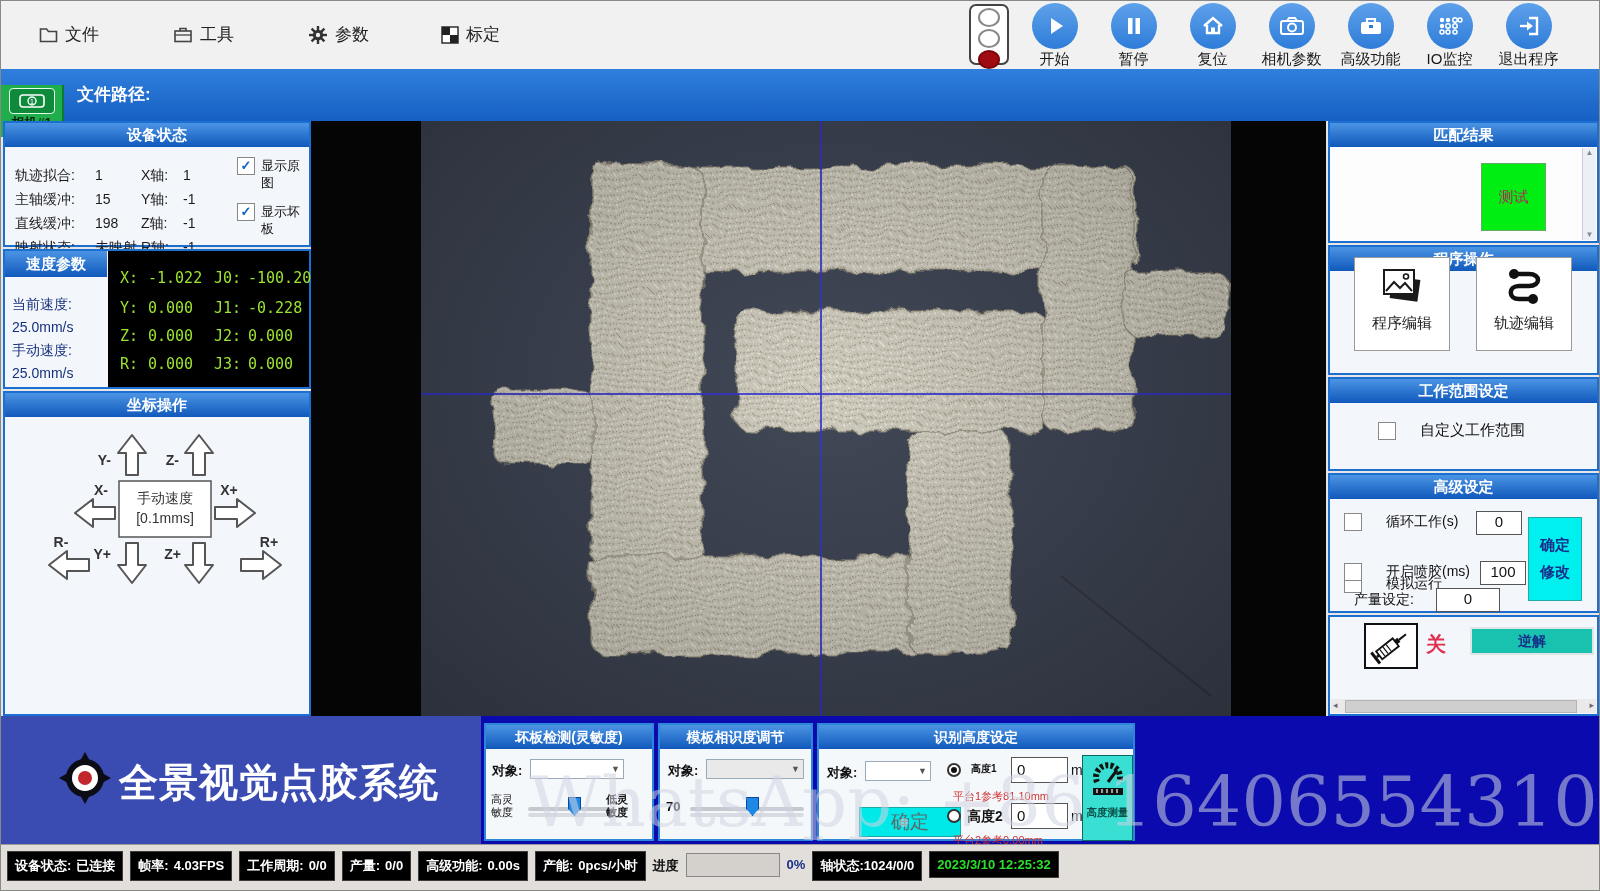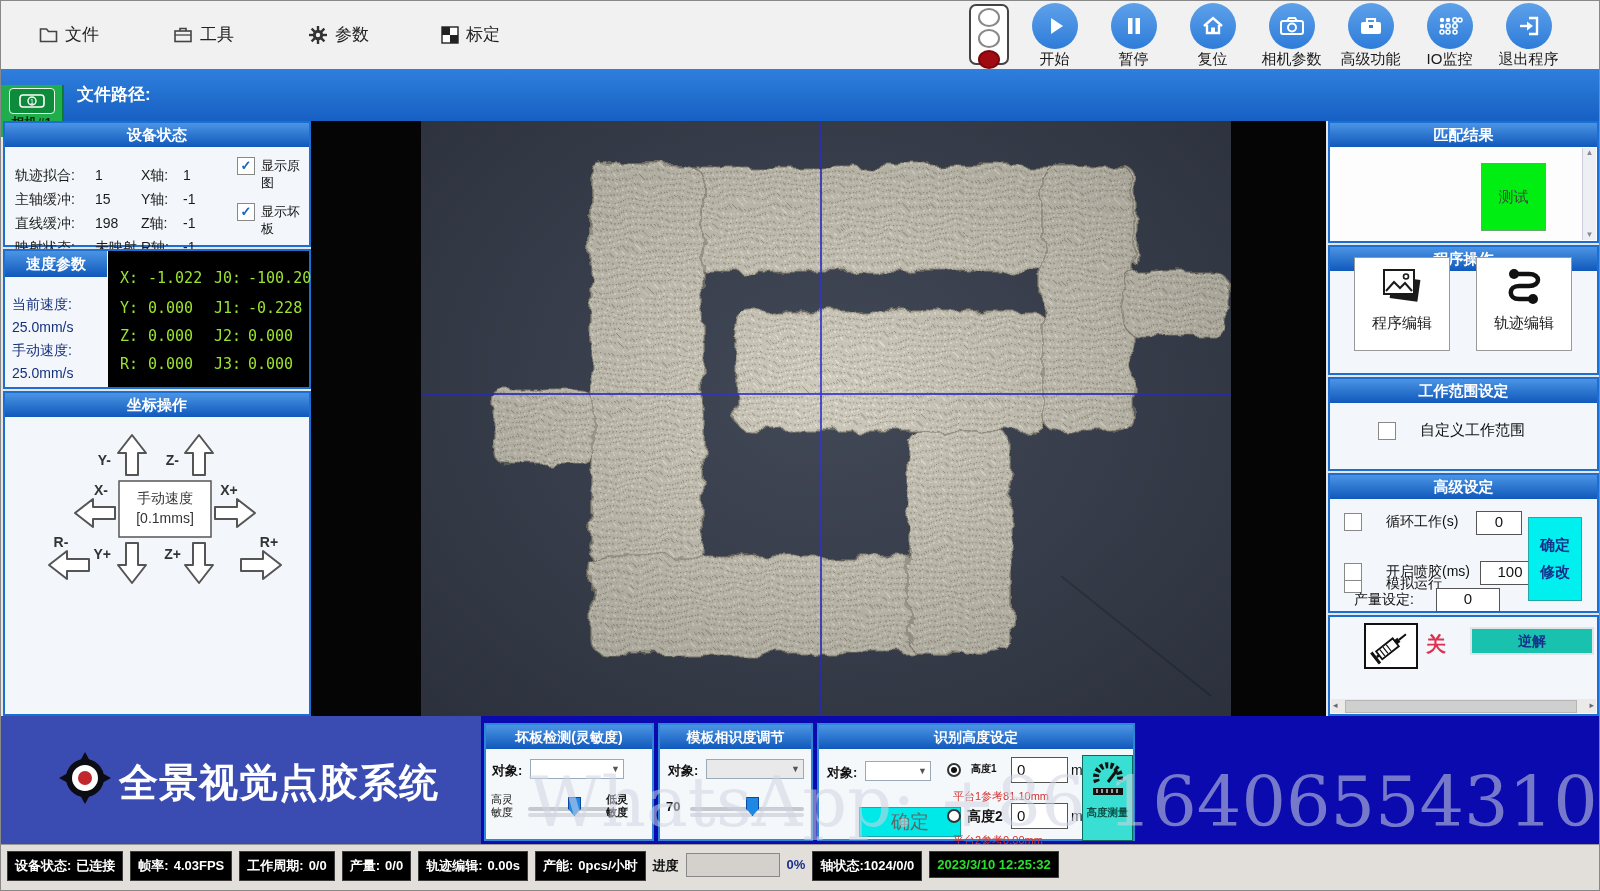--- a/index.html
+++ b/index.html
@@ -40,21 +40,21 @@
   .crow .c1{display:inline-block;width:28px;} .crow .cv1{display:inline-block;width:66px;}
   .crow .c2{display:inline-block;width:34px;}
   
   .jlab{font-size:14px;font-weight:bold;fill:#333;font-family:"Liberation Sans",sans-serif;}
   .jarrow{fill:#fff;stroke:#555;stroke-width:2;stroke-linejoin:round;cursor:pointer;}
   
   .campane{position:absolute;left:310px;top:120px;width:1015px;height:595px;background:#050505;}
   .photo{position:absolute;left:110px;top:0;width:810px;height:595px;background:#3a4150;}
   .photo .vig{position:absolute;inset:0;background:radial-gradient(ellipse at 50% 45%,rgba(255,255,255,0.04),rgba(0,0,0,0.25));pointer-events:none;}
   
-  .testbtn{position:absolute;left:151px;top:16px;width:63px;height:66px;background:#00ee11;border:1px solid #69a869;color:#404040;font-size:15px;display:flex;align-items:center;justify-content:center;cursor:pointer;}
+  .testbtn{position:absolute;left:151px;top:16px;width:63px;height:66px;background:#00ee11;border:1px solid #69a869;color:#be185d;font-size:15px;display:flex;align-items:center;justify-content:center;cursor:pointer;}
   .vscroll{position:absolute;right:1px;top:1px;bottom:1px;width:13px;background:#ecf0f5;border-left:1px solid #ccd;color:#889;font-size:8px;text-align:center;cursor:pointer;}
   .vscroll .dn{position:absolute;bottom:1px;left:0;right:0;}
   .pbtn{position:absolute;top:10px;width:96px;height:94px;background:#fff;border:1px solid #999;box-sizing:border-box;text-align:center;cursor:pointer;}
   .pbtn .plab{font-size:15px;color:#222;margin-top:2px;}
   .ckrow{position:absolute;display:flex;gap:24px;align-items:center;font-size:15px;color:#111;}
   .advlab{font-size:14px;color:#111;white-space:nowrap;}
   .inp{position:absolute;background:#fff;border:1px solid #555;font-size:15px;color:#111;text-align:center;line-height:20px;cursor:text;}
   .confirm2{position:absolute;left:198px;top:18px;width:52px;height:82px;background:#00efef;border:1px solid #23a8a8;color:#15308a;font-size:15px;font-weight:bold;display:flex;flex-direction:column;align-items:center;justify-content:center;gap:8px;cursor:pointer;}
   .syrbox{position:absolute;left:34px;top:6px;width:54px;height:46px;background:#fff;border:2px solid #111;box-sizing:border-box;}
   .offlab{position:absolute;left:96px;top:14px;font-size:20px;font-weight:bold;color:#e03050;}
@@ -396,21 +396,21 @@
       </div>
       <div class="inp" style="left:146px;top:12px;width:44px;height:22px;">0</div>
       <div class="ckrow" style="left:14px;top:40px;margin-top:36px;">
         <span class="cb" style="color:transparent"></span>
         <span class="advlab">模拟运行</span>
       </div>
       <div class="ckrow" style="left:14px;top:64px;">
         <span class="cb" style="color:transparent"></span>
         <span class="advlab">开启喷胶(ms)</span>
       </div>
-      <div class="inp" style="left:150px;top:62px;width:44px;height:22px;padding-left:7px;">100</div>
+      <div class="inp" style="left:150px;top:62px;width:44px;height:22px;">100</div>
       <span class="advlab" style="position:absolute;left:24px;top:92px;">产量设定:</span>
       <div class="inp" style="left:106px;top:89px;width:62px;height:22px;">0</div>
       <div class="confirm2">
         <span>确定</span>
         <span>修改</span>
       </div>
     </div>
   </div>
 
   <div class="sec" style="left:1327px;top:614px;width:271px;height:101px;">
@@ -513,21 +513,21 @@
     </div>
   </div>
 
   <div class="watermark">WhatsApp: +86 16406554310</div>
 
   <div class="statusbar">
     <div class="sbox"><span>设备状态:</span><span class="sv">已连接</span></div>
     <div class="sbox"><span>帧率:</span><span class="sv">4.03FPS</span></div>
     <div class="sbox"><span>工作周期:</span><span class="sv">0/0</span></div>
     <div class="sbox"><span>产量:</span><span class="sv">0/0</span></div>
-    <div class="sbox"><span>轨迹编辑:</span><span class="sv">0.00s</span></div>
+    <div class="sbox"><span>高级功能:</span><span class="sv">0.00s</span></div>
     <div class="sbox"><span>产能:</span><span class="sv">0pcs/小时</span></div>
     <span class="plabel">进度</span>
     <div class="pbar">
         <div class="pfill"></div>
       </div>
     <span class="ppct">0%</span>
     <div class="sbox"><span>轴状态:1024/0/0</span></div>
     <div class="sbox timebox"><span>2023/3/10 12:25:32</span></div>
   </div>
 

